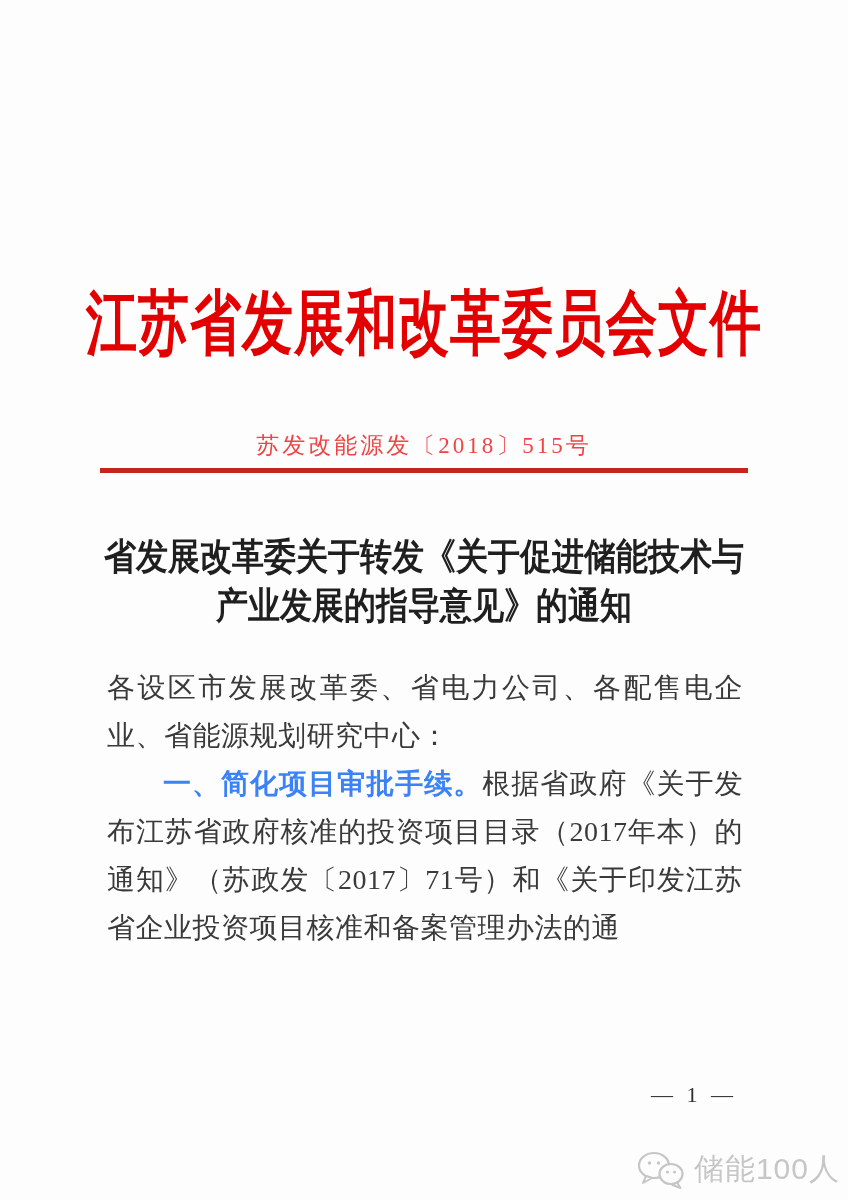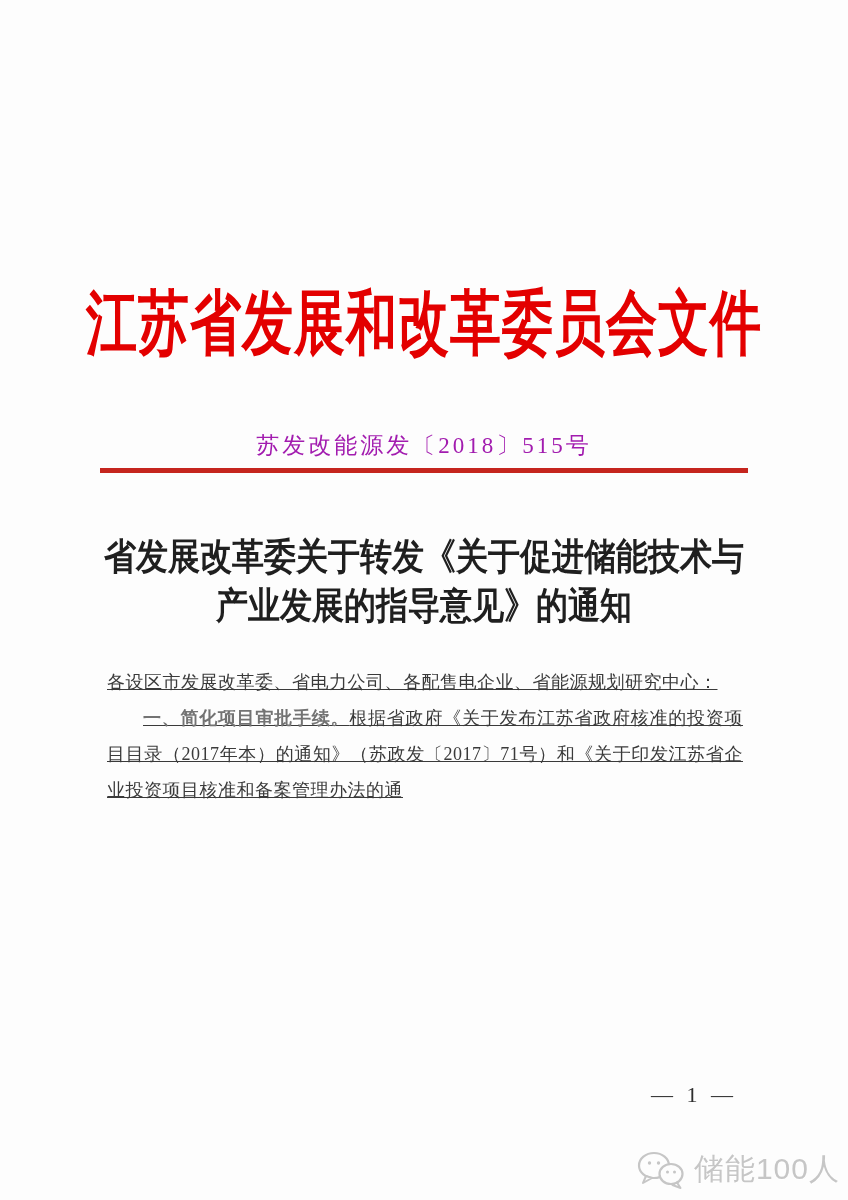--- a/index.html
+++ b/index.html
@@ -21,48 +21,47 @@
     font-size:51px;font-weight:bold;line-height:72px;
     color:var(--agency-red);
     letter-spacing:1px;
     transform:scaleY(1.38);transform-origin:center center;
     white-space:nowrap;
   }
 
   .doc-number{
     position:absolute;top:430px;left:0;width:848px;
     text-align:center;
-    font-size:23px;color:#a21caf;letter-spacing:3px;
+    font-size:23px;color:#ef4444;letter-spacing:3px;
   }
 
   .red-rule{
     position:absolute;top:468px;left:100px;width:648px;height:5px;
     background:var(--rule-red);border:none;
   }
 
   .doc-title{
     position:absolute;top:532px;left:0;width:848px;
     text-align:center;
     font-size:32px;font-weight:bold;line-height:43px;
     color:var(--title-black);
     transform:scaleY(1.15);transform-origin:top center;
   }
 
   .doc-body{
     position:absolute;top:664px;left:107px;width:636px;
-    font-size:18px;line-height:36px;
+    font-size:28px;line-height:48px;
     color:var(--body-text);
     text-align:justify;
     letter-spacing:0.5px;
-    text-decoration:underline;
   }
   .doc-body p{text-align:justify;}
   .doc-body p.indent{text-indent:2em;}
   .lead-bold{
-    font-weight:bold;color:#737373;
+    font-weight:bold;color:#3b82f6;
     font-family:"Liberation Sans","DejaVu Sans",sans-serif;
   }
 
   .page-number{
     position:absolute;top:1082px;right:111px;
     font-size:22px;color:#2e2e2e;letter-spacing:4px;
     white-space:nowrap;
   }
 
   .watermark{

